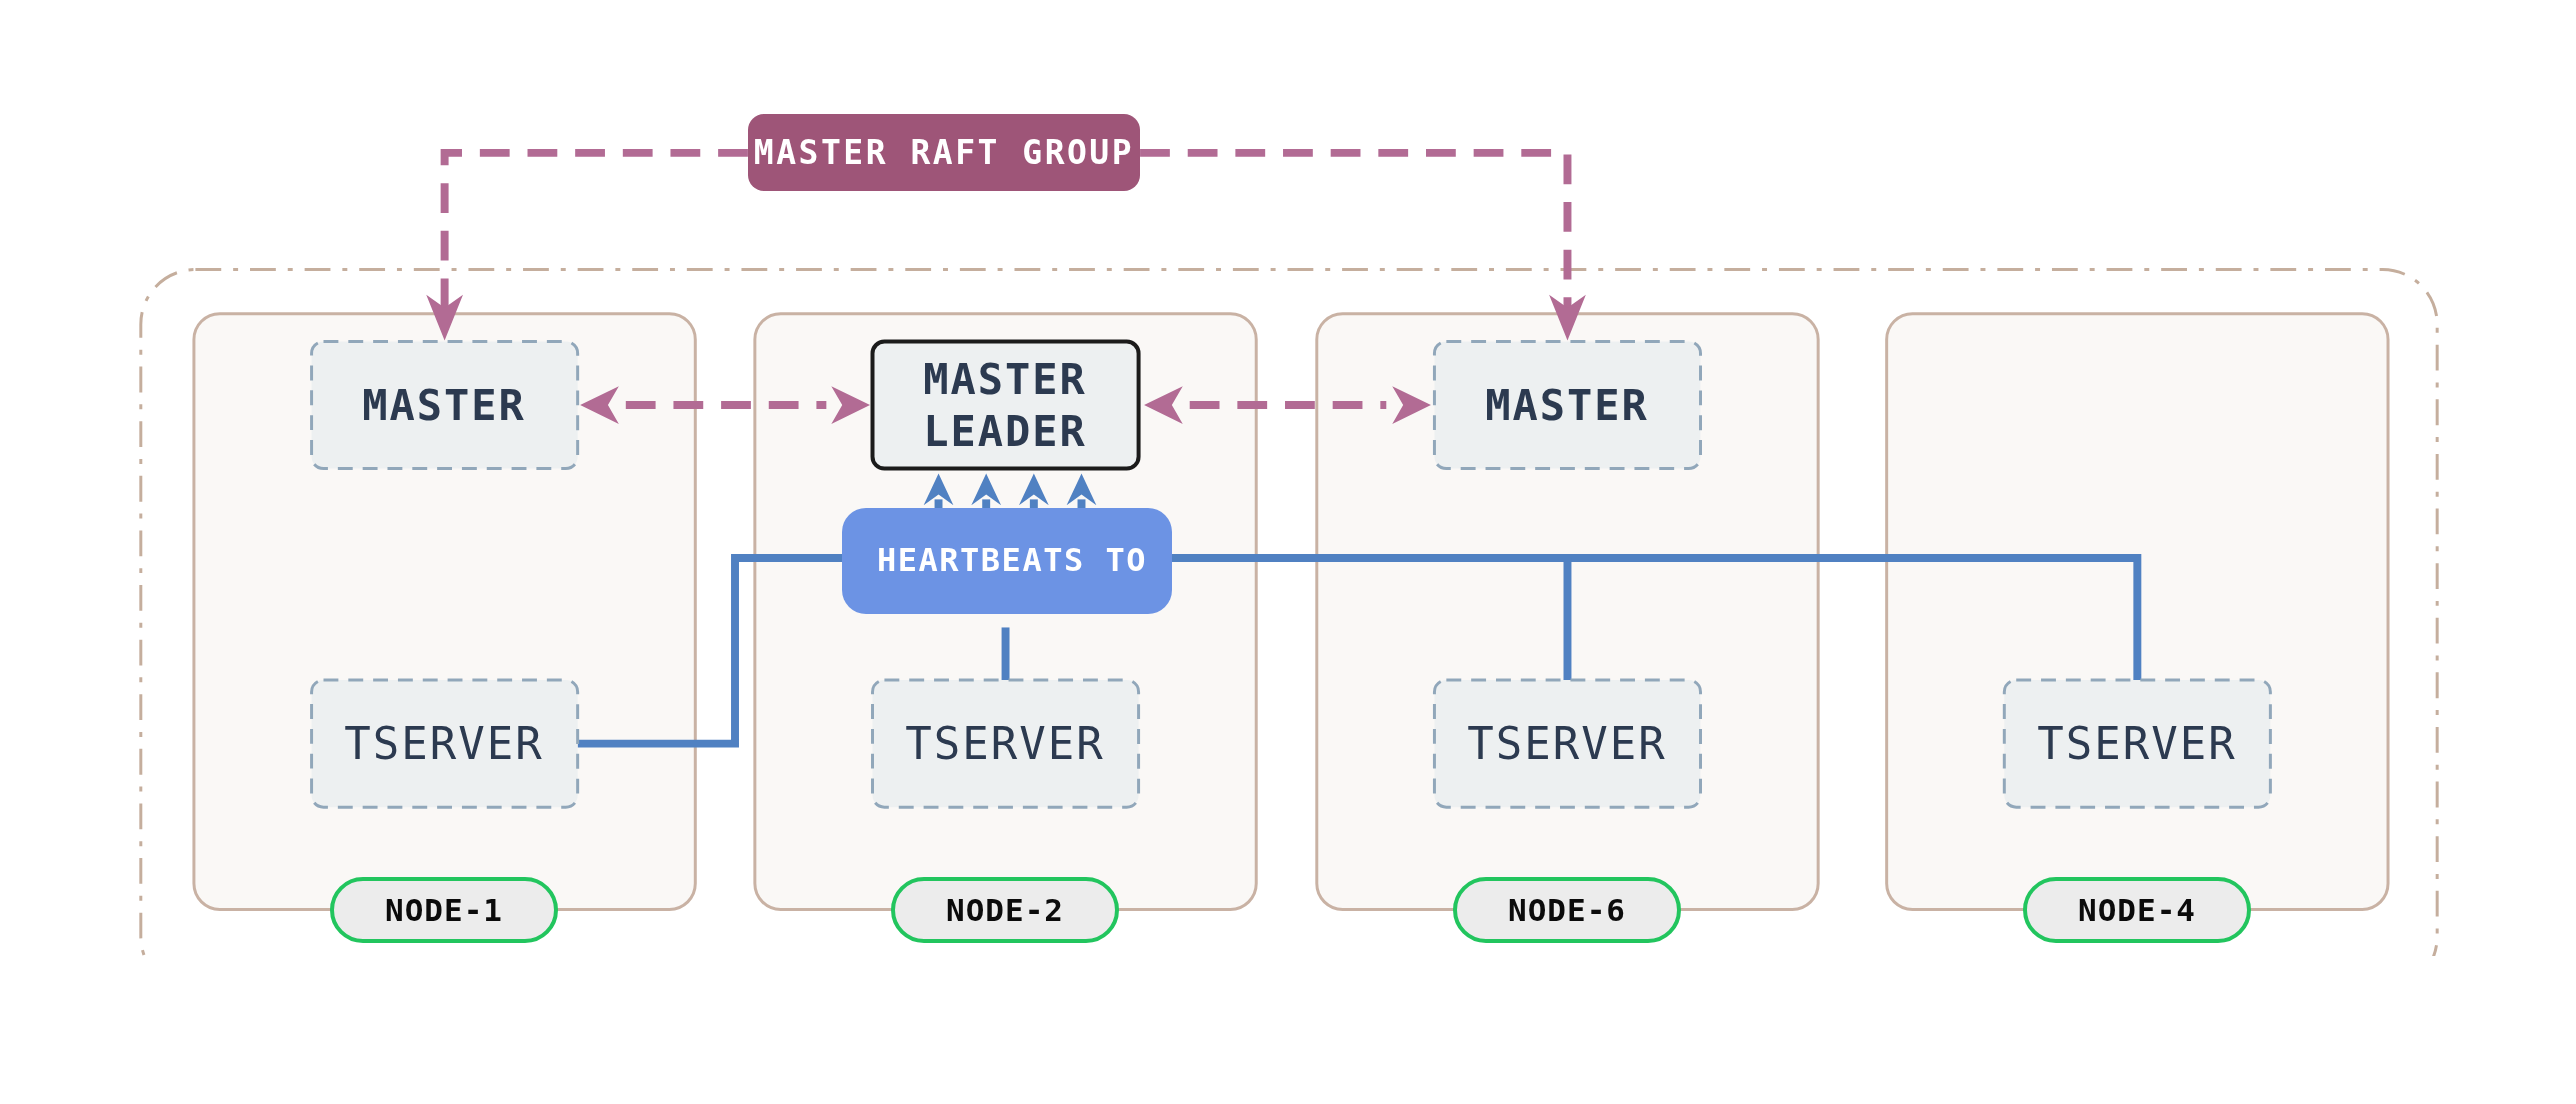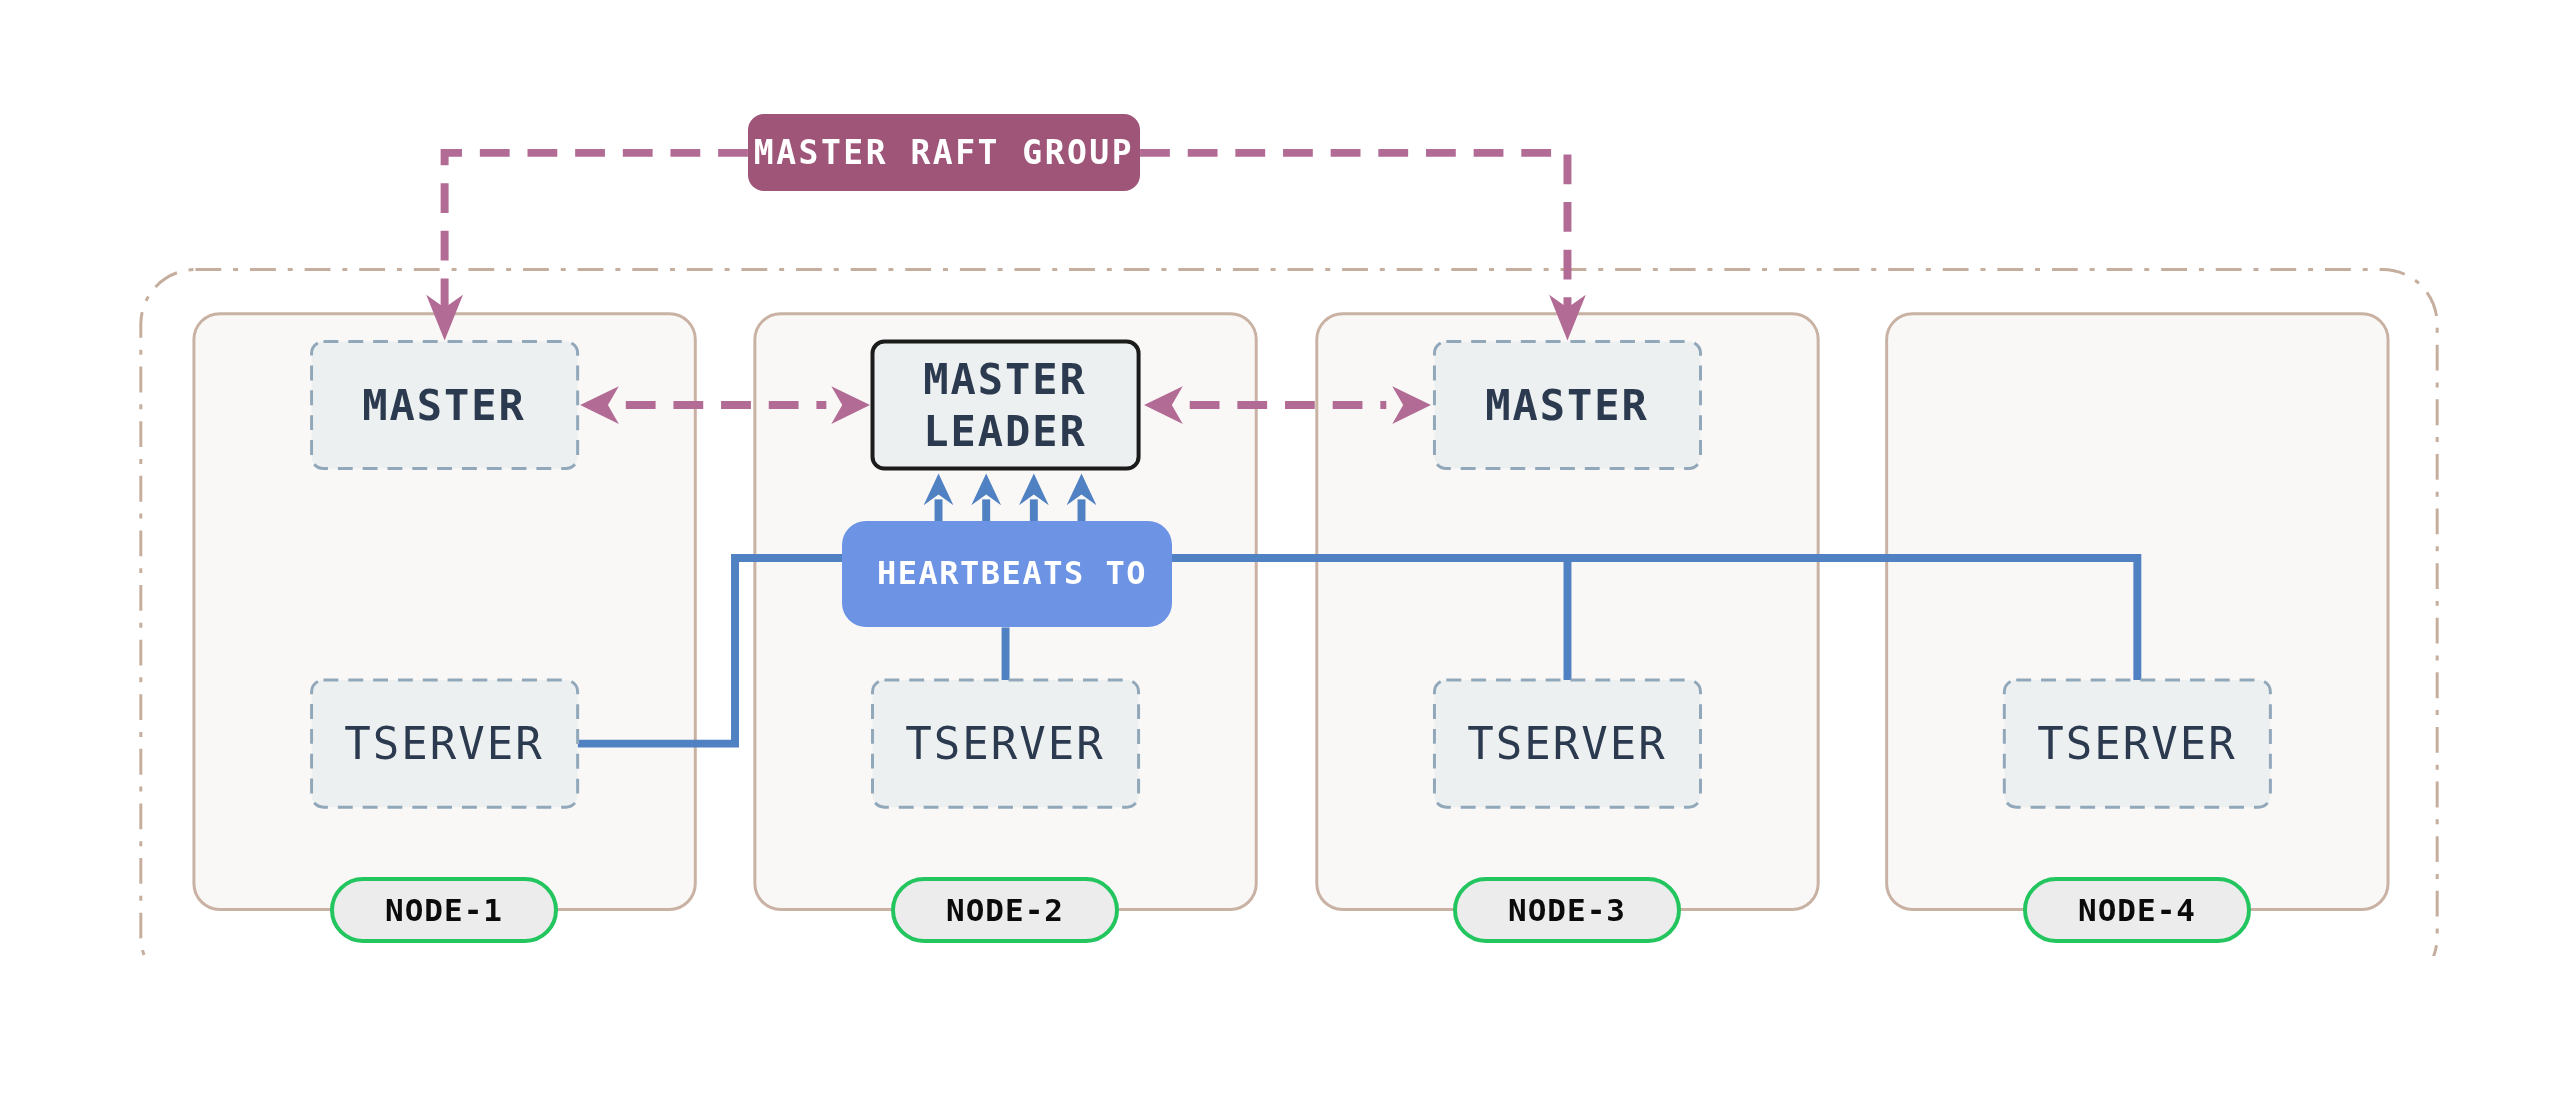--- a/index.html
+++ b/index.html
@@ -34,21 +34,21 @@
   .pink-dash{fill:none;stroke:var(--accent-pink);stroke-width:8;stroke-dasharray:30 18;}
   .pink-head{fill:var(--accent-pink);stroke:none;}
 
   .overlay{position:absolute;z-index:2;display:flex;align-items:center;justify-content:center;box-sizing:border-box;}
   .raft-box{
     left:748px;top:114px;width:392px;height:77px;
     background:var(--raft-fill);border-radius:16px;
     color:#ffffff;font-weight:700;font-size:33px;letter-spacing:2.5px;
   }
   .heartbeat-box{
-    left:842px;top:521px;width:330px;height:106px;
+    left:842px;top:508px;width:330px;height:106px;
     background:var(--heartbeat-fill);border-radius:24px;
     color:#ffffff;font-weight:700;font-size:32px;letter-spacing:1.5px;
     flex-direction:column;line-height:1.55;padding-left:10px;
   }
   .box-label{
     color:var(--navy-text);font-weight:700;font-size:42px;letter-spacing:2px;
     width:266px;height:127px;
   }
   .leader-label{flex-direction:column;line-height:1.22;}
   .tserver-label{font-weight:400;font-size:44px;letter-spacing:2px;}
@@ -143,20 +143,20 @@
     <span>TSERVER</span>
   </div>
 
   <div class="overlay node-pill" style="left:330px;">
     <span>NODE-1</span>
   </div>
   <div class="overlay node-pill" style="left:891px;">
     <span>NODE-2</span>
   </div>
   <div class="overlay node-pill" style="left:1453px;">
-    <span>NODE-3</span>
+    <span>NODE-6</span>
   </div>
   <div class="overlay node-pill" style="left:2023px;text-align:right;">
     <span>NODE-4</span>
   </div>
 
 </div>
 
 
 </body></html>

